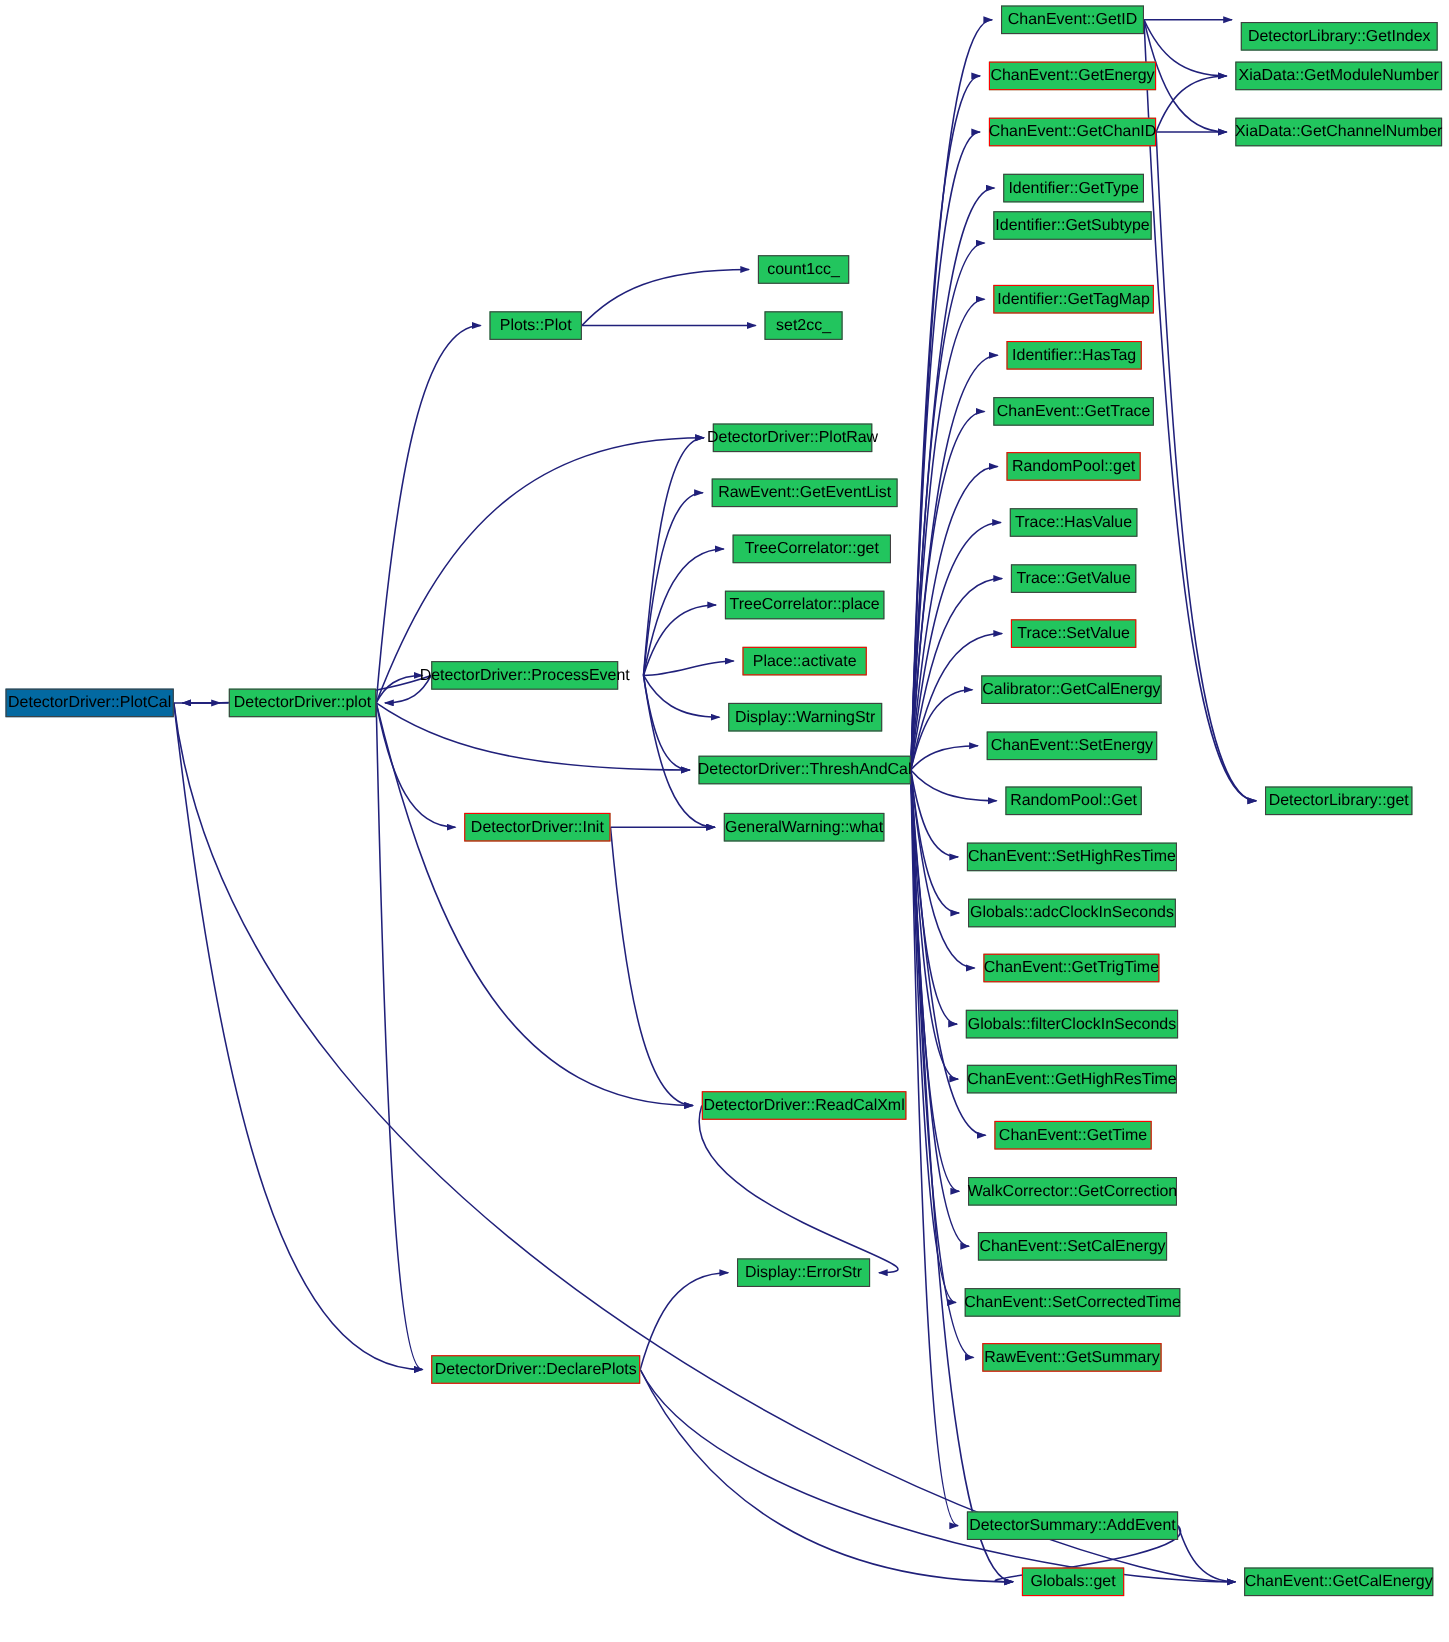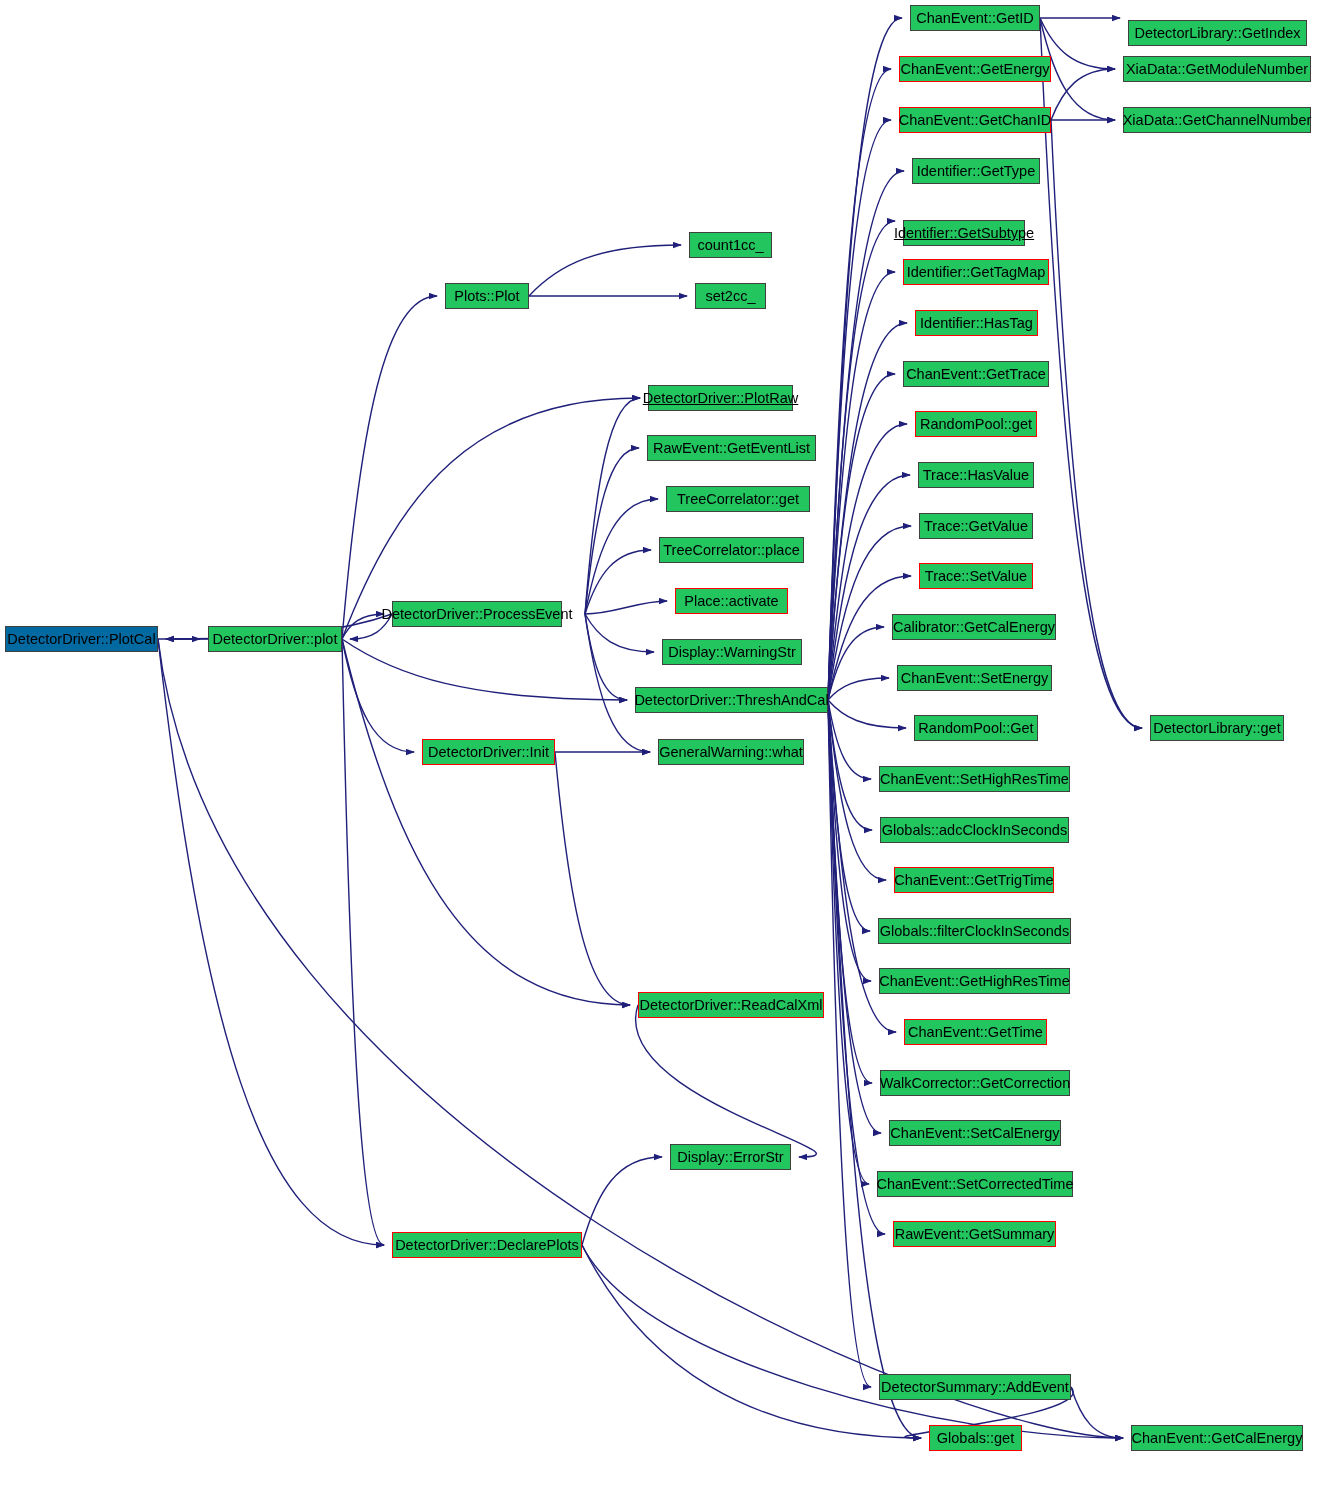--- a/index.html
+++ b/index.html
@@ -103,21 +103,21 @@
       </div>
       <div class="node" style="left: 689px; top: 232px; width: 83px;">
         <span>count1cc_</span>
       </div>
       <div class="node" style="left: 695px; top: 283px; width: 71px;">
         <span>set2cc_</span>
       </div>
       <div class="node" style="left: 392px; top: 601px; width: 170px;">
         <span>DetectorDriver::ProcessEvent</span>
       </div>
-      <div class="node" style="left: 648px; top: 385px; width: 145px; text-decoration: underline;">
+      <div class="node" style="left: 648px; top: 385px; width: 145px;">
         <span>DetectorDriver::PlotRaw</span>
       </div>
       <div class="node" style="left: 647px; top: 435px; width: 169px;">
         <span>RawEvent::GetEventList</span>
       </div>
       <div class="node" style="left: 666px; top: 486px; width: 144px;">
         <span>TreeCorrelator::get</span>
       </div>
       <div class="node" style="left: 659px; top: 537px; width: 145px;">
         <span>TreeCorrelator::place</span>
@@ -151,21 +151,21 @@
       </div>
       <div class="node red" style="left: 899px; top: 56px; width: 152px;">
         <span>ChanEvent::GetEnergy</span>
       </div>
       <div class="node red" style="left: 899px; top: 107px; width: 152px;">
         <span>ChanEvent::GetChanID</span>
       </div>
       <div class="node" style="left: 912px; top: 158px; width: 128px;">
         <span>Identifier::GetType</span>
       </div>
-      <div class="node" style="left: 903px; top: 220px; width: 122px; text-decoration: underline;">
+      <div class="node" style="left: 903px; top: 192px; width: 144px;">
         <span>Identifier::GetSubtype</span>
       </div>
       <div class="node red" style="left: 903px; top: 259px; width: 146px;">
         <span>Identifier::GetTagMap</span>
       </div>
       <div class="node red" style="left: 915px; top: 310px; width: 123px;">
         <span>Identifier::HasTag</span>
       </div>
       <div class="node" style="left: 903px; top: 361px; width: 146px;">
         <span>ChanEvent::GetTrace</span>

